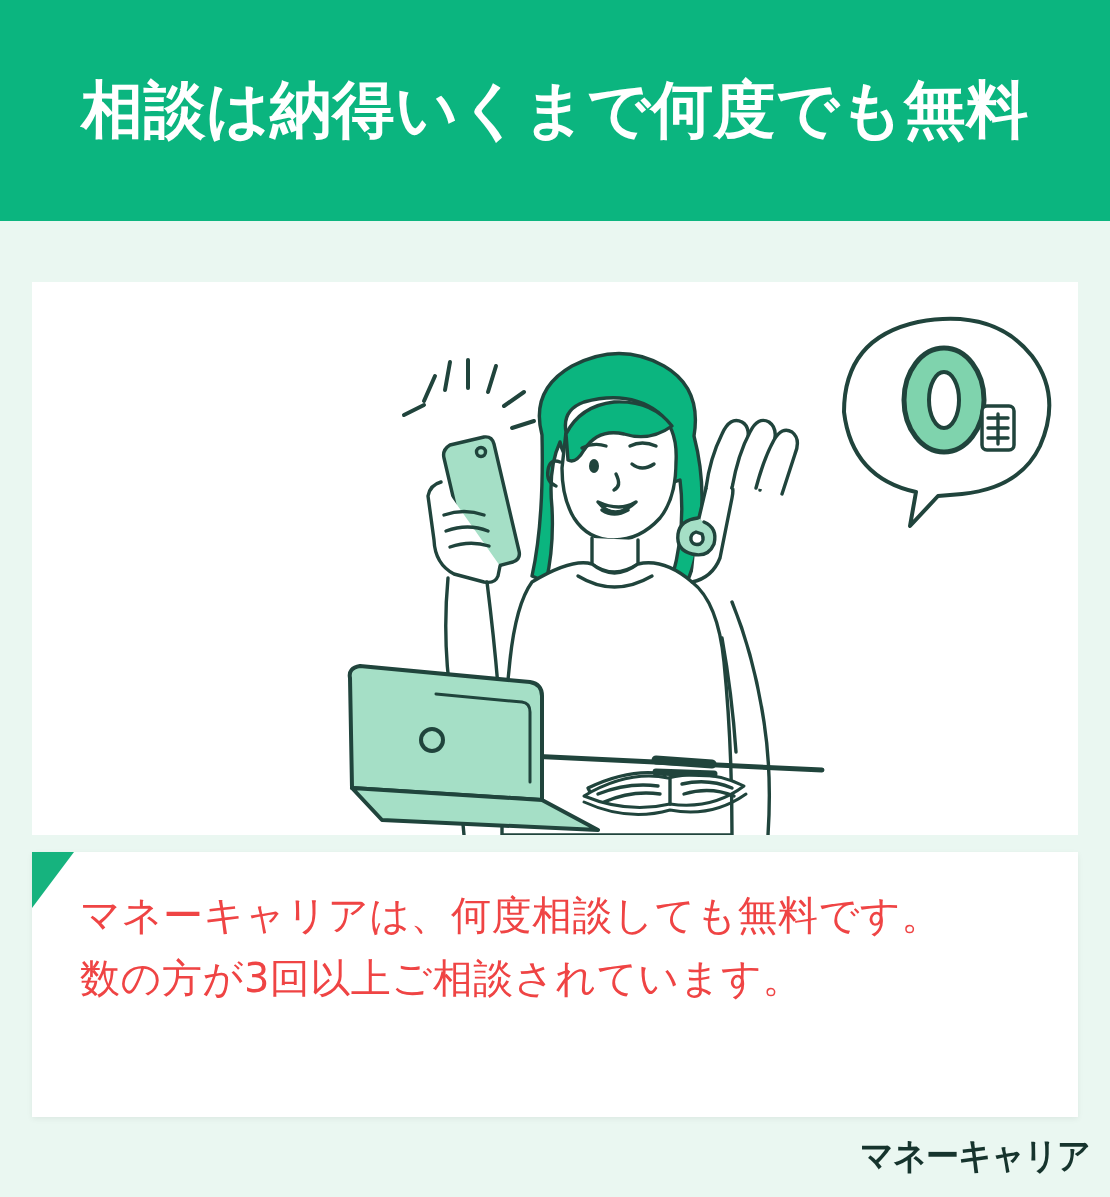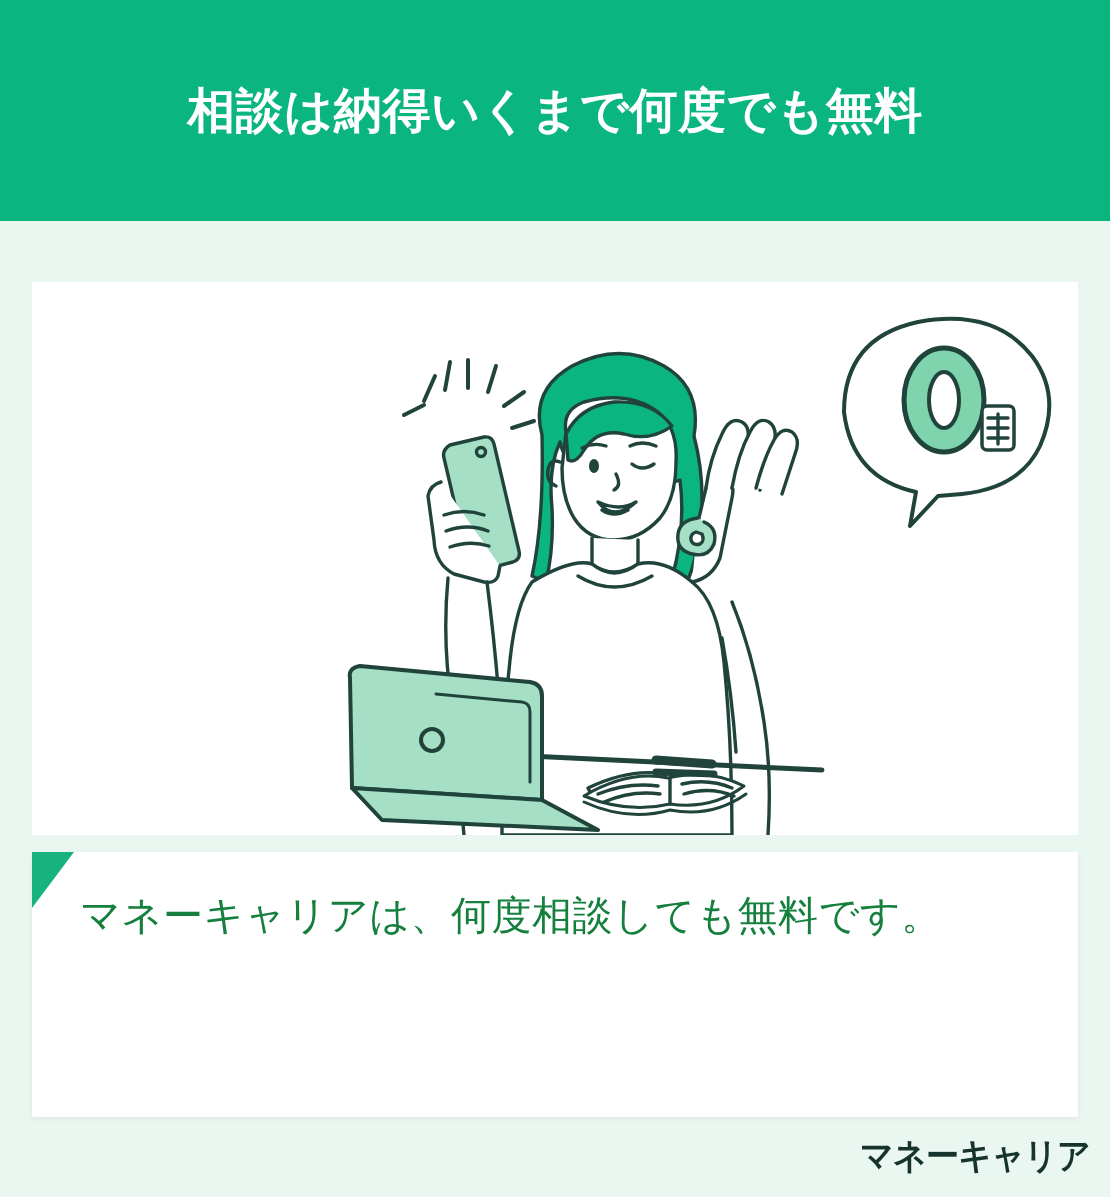--- a/index.html
+++ b/index.html
@@ -20,21 +20,21 @@
     width: 1110px;
     height: 221px;
     background: #0bb57f;
     display: flex;
     align-items: center;
     justify-content: center;
     box-sizing: border-box;
   }
   .header-title {
     color: #ffffff;
-    font-size: 48px;
+    font-size: 62px;
     font-weight: bold;
     letter-spacing: 0.5px;
     line-height: 1.1;
     white-space: nowrap;
     text-align: center;
     font-family: "DejaVu Sans", "Liberation Sans", sans-serif;
   }
 
   
   .page-body {
@@ -80,21 +80,21 @@
     border-left: 42px solid #16b37e;
     border-bottom: 56px solid transparent;
   }
   .text-card-body {
     position: absolute;
     left: 48px;
     top: 32px;
     right: 36px;
   }
   .body-line {
-    color: #15803d;
+    color: #ef4444;
     font-size: 40px;
     line-height: 63px;
     letter-spacing: 0.5px;
     white-space: nowrap;
     font-family: "DejaVu Sans", "Liberation Sans", sans-serif;
   }
 
   
   .brand-logo {
     position: absolute;
@@ -245,18 +245,19 @@
         </g>
 
       </g>
     </svg>
   </div>
 
   <div class="text-card">
     <div class="corner-triangle"></div>
     <div class="text-card-body">
       <div class="body-line">マネーキャリアは、何度相談しても無料です。</div>
+      <div class="body-line">数の方が3回以上ご相談されています。</div>
     </div>
   </div>
 
   <div class="brand-logo">マネーキャリア</div>
 
 </div>
 
 </body></html>

